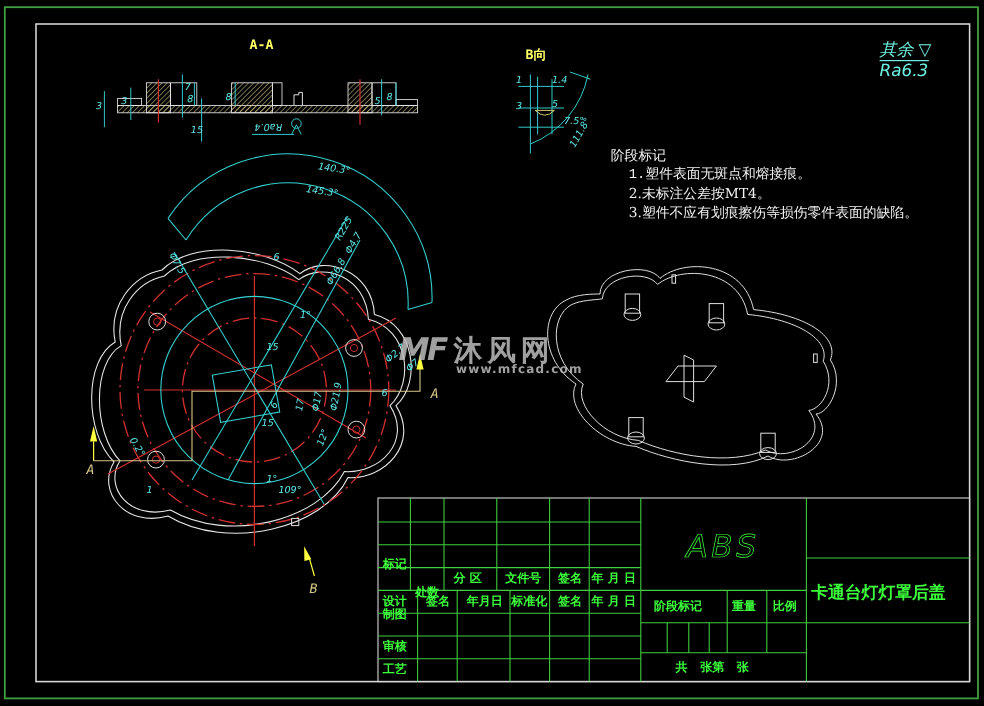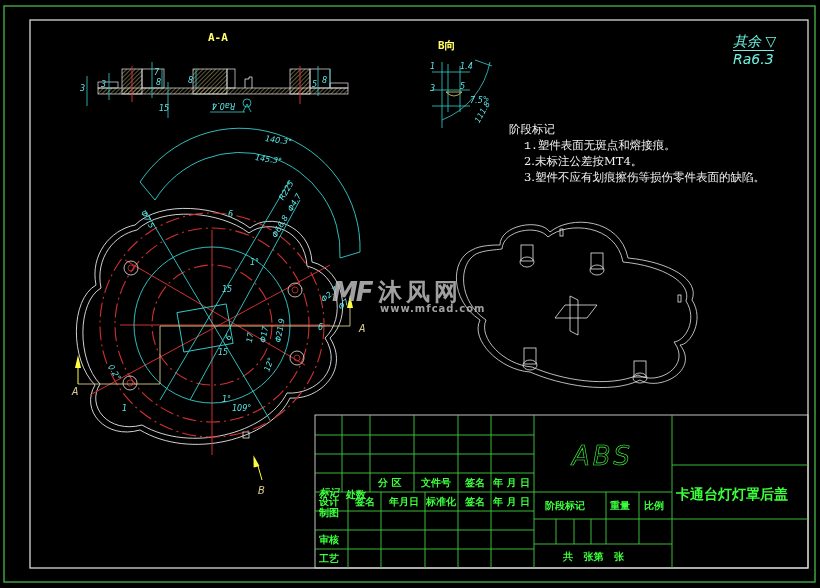--- a/index.html
+++ b/index.html
@@ -243,21 +243,21 @@
 <div class="req" style="left:524px;top:140px;font-family:Liberation Mono, monospace;">1.塑件表面无斑点和熔接痕。</div>
 <div class="req" style="left:524px;top:156px;">2.未标注公差按MT4。</div>
 <div class="req" style="left:524px;top:172px;">3.塑件不应有划痕擦伤等损伤零件表面的缺陷。</div>
 
 <div class="wm" style="left:332px;top:277px;font-size:26px;font-style:italic;letter-spacing:-2px;">MF</div>
 <div class="wm" style="left:378px;top:276px;font-size:24px;letter-spacing:4px;text-align:center;">沐风网</div>
 <div class="wm" style="left:380px;top:303px;font-size:10px;letter-spacing:1px;">www.mfcad.com</div>
 
 <div>
 
-  <div class="tb-text" style="left:319px;top:488px;font-style:italic;">标记</div>
+  <div class="tb-text" style="left:319px;top:466px;">标记</div>
   <div class="tb-text" style="left:346px;top:490px;">处数</div>
   <div class="tb-text" style="left:378px;top:478px;">分 区</div>
   <div class="tb-text" style="left:421px;top:478px;">文件号</div>
   <div class="tb-text" style="left:465px;top:478px;">签名</div>
   <div class="tb-text" style="left:493px;top:478px;">年 月 日</div>
 
   <div class="tb-text" style="left:319px;top:497px;font-family:Liberation Serif, serif;">设计</div>
   <div class="tb-text" style="left:355px;top:497px;">签名</div>
   <div class="tb-text" style="left:389px;top:497px;">年月日</div>
   <div class="tb-text" style="left:426px;top:497px;">标准化</div>

